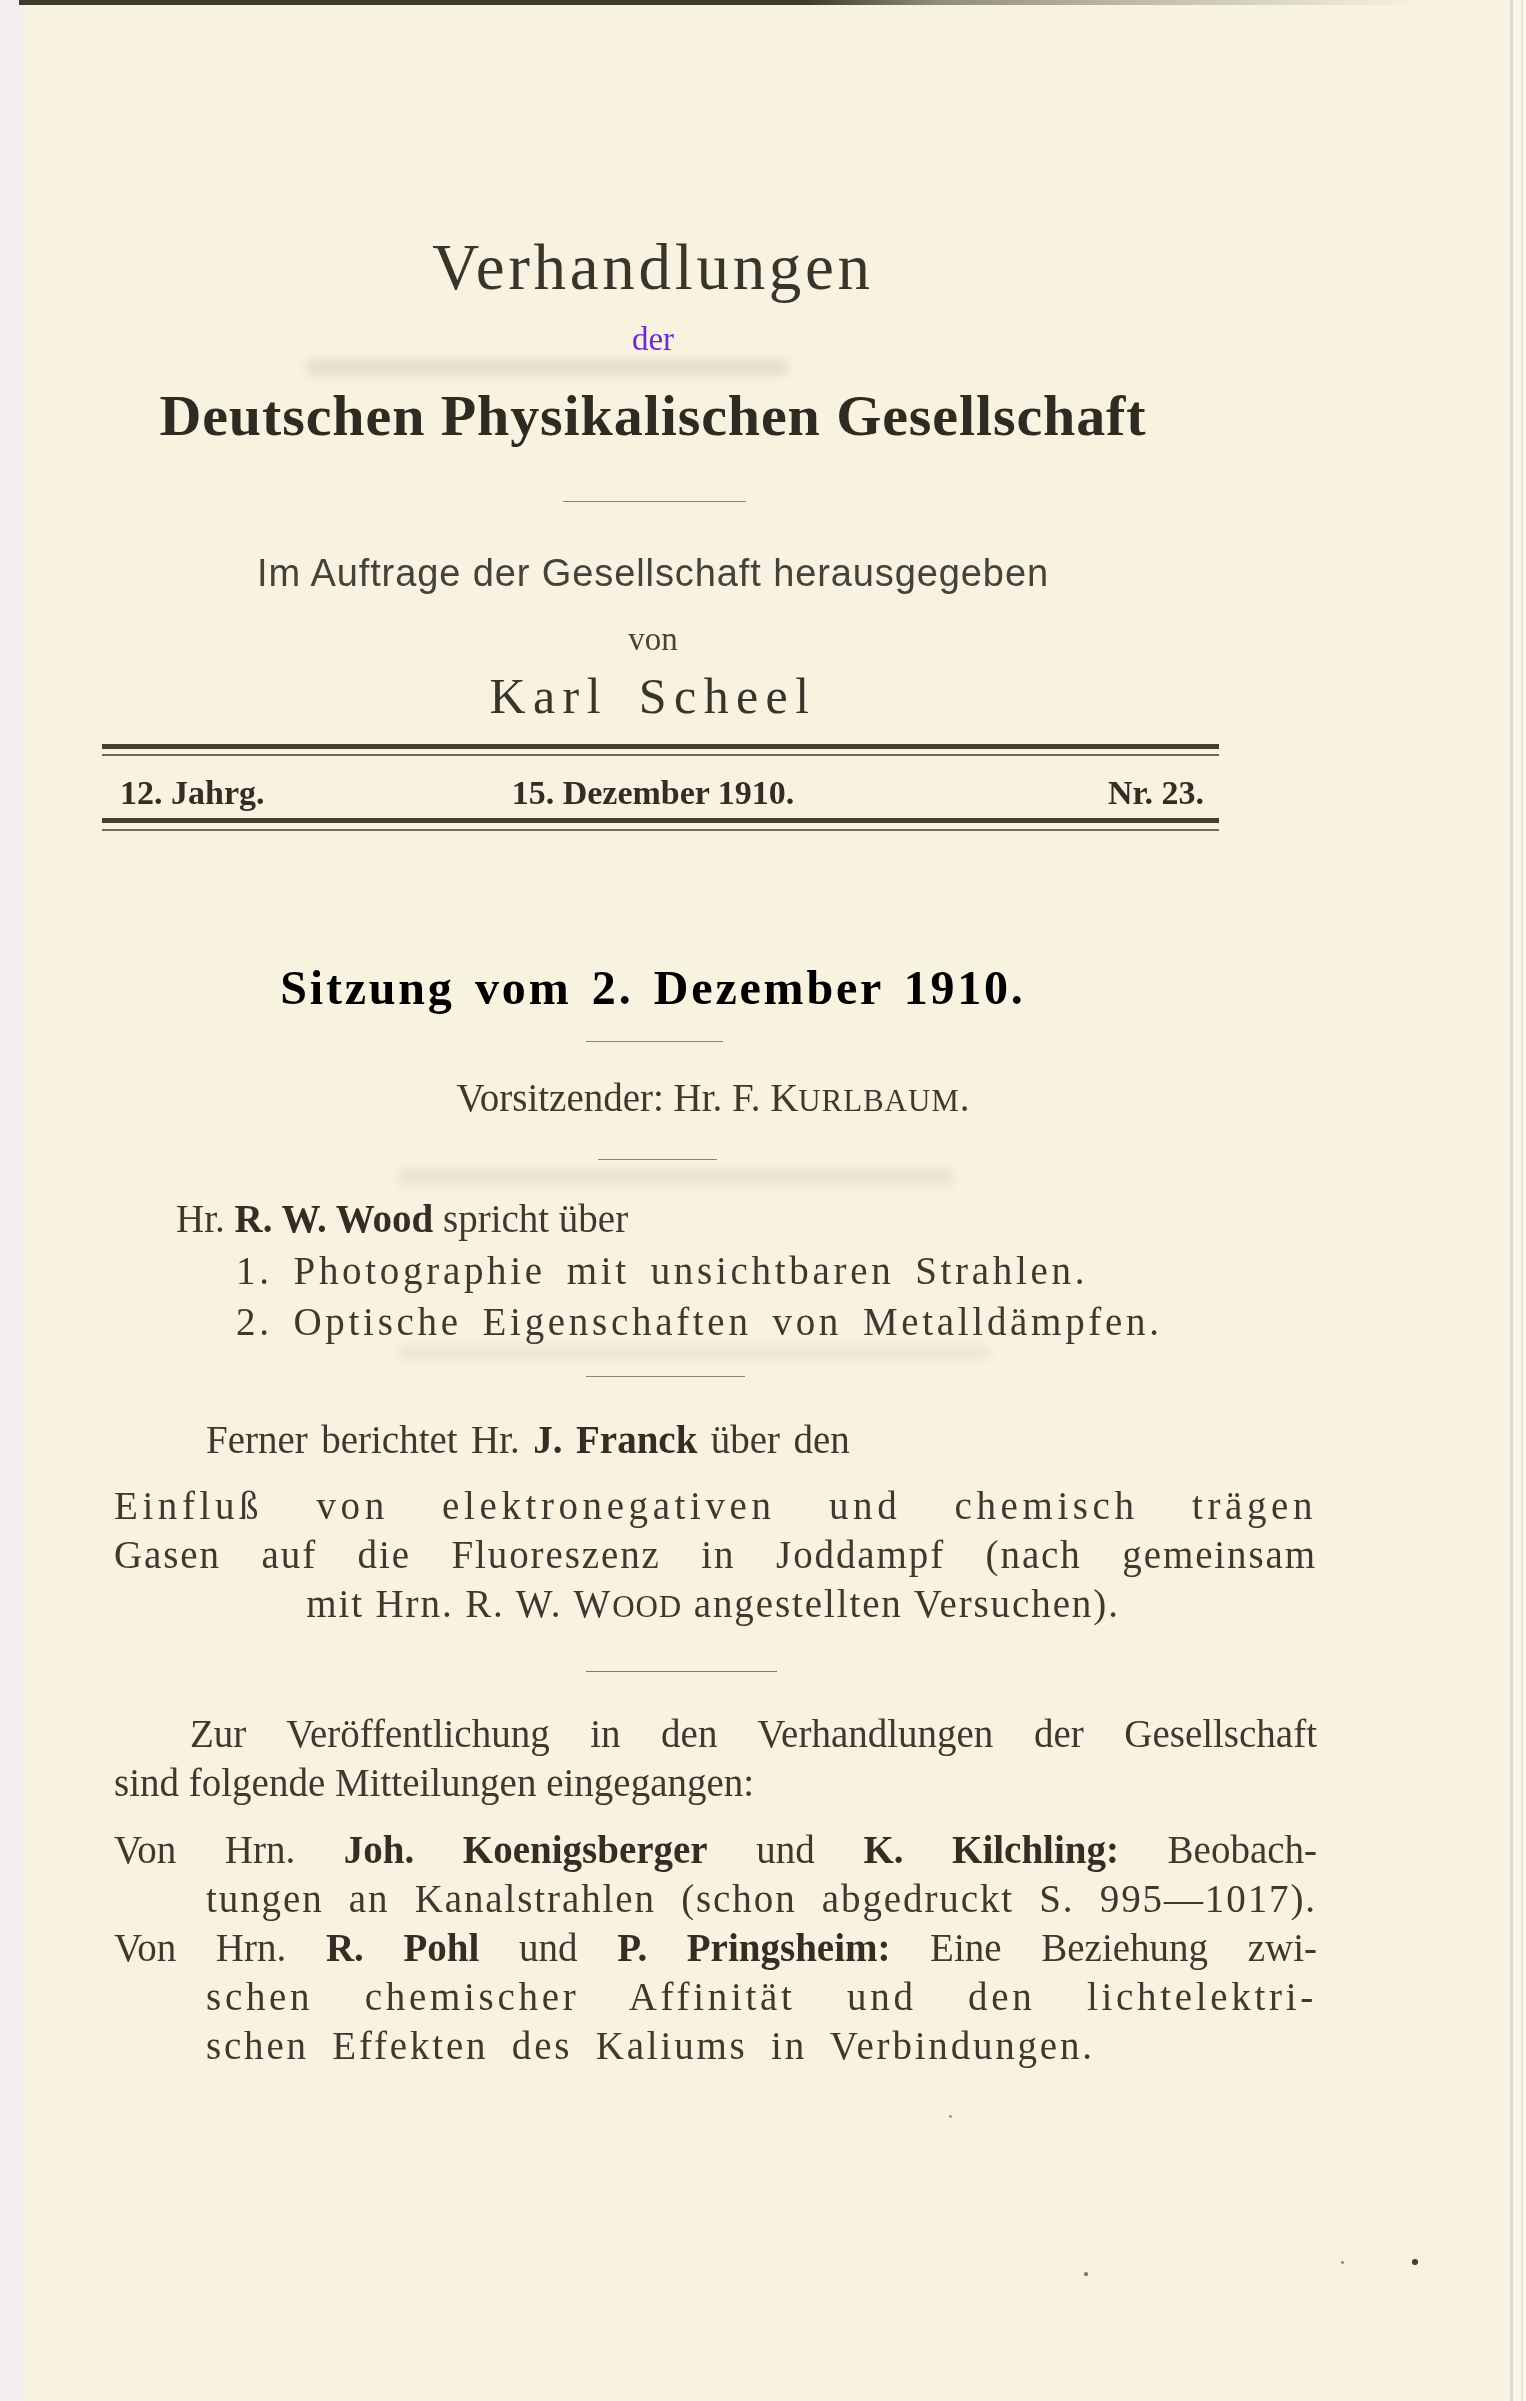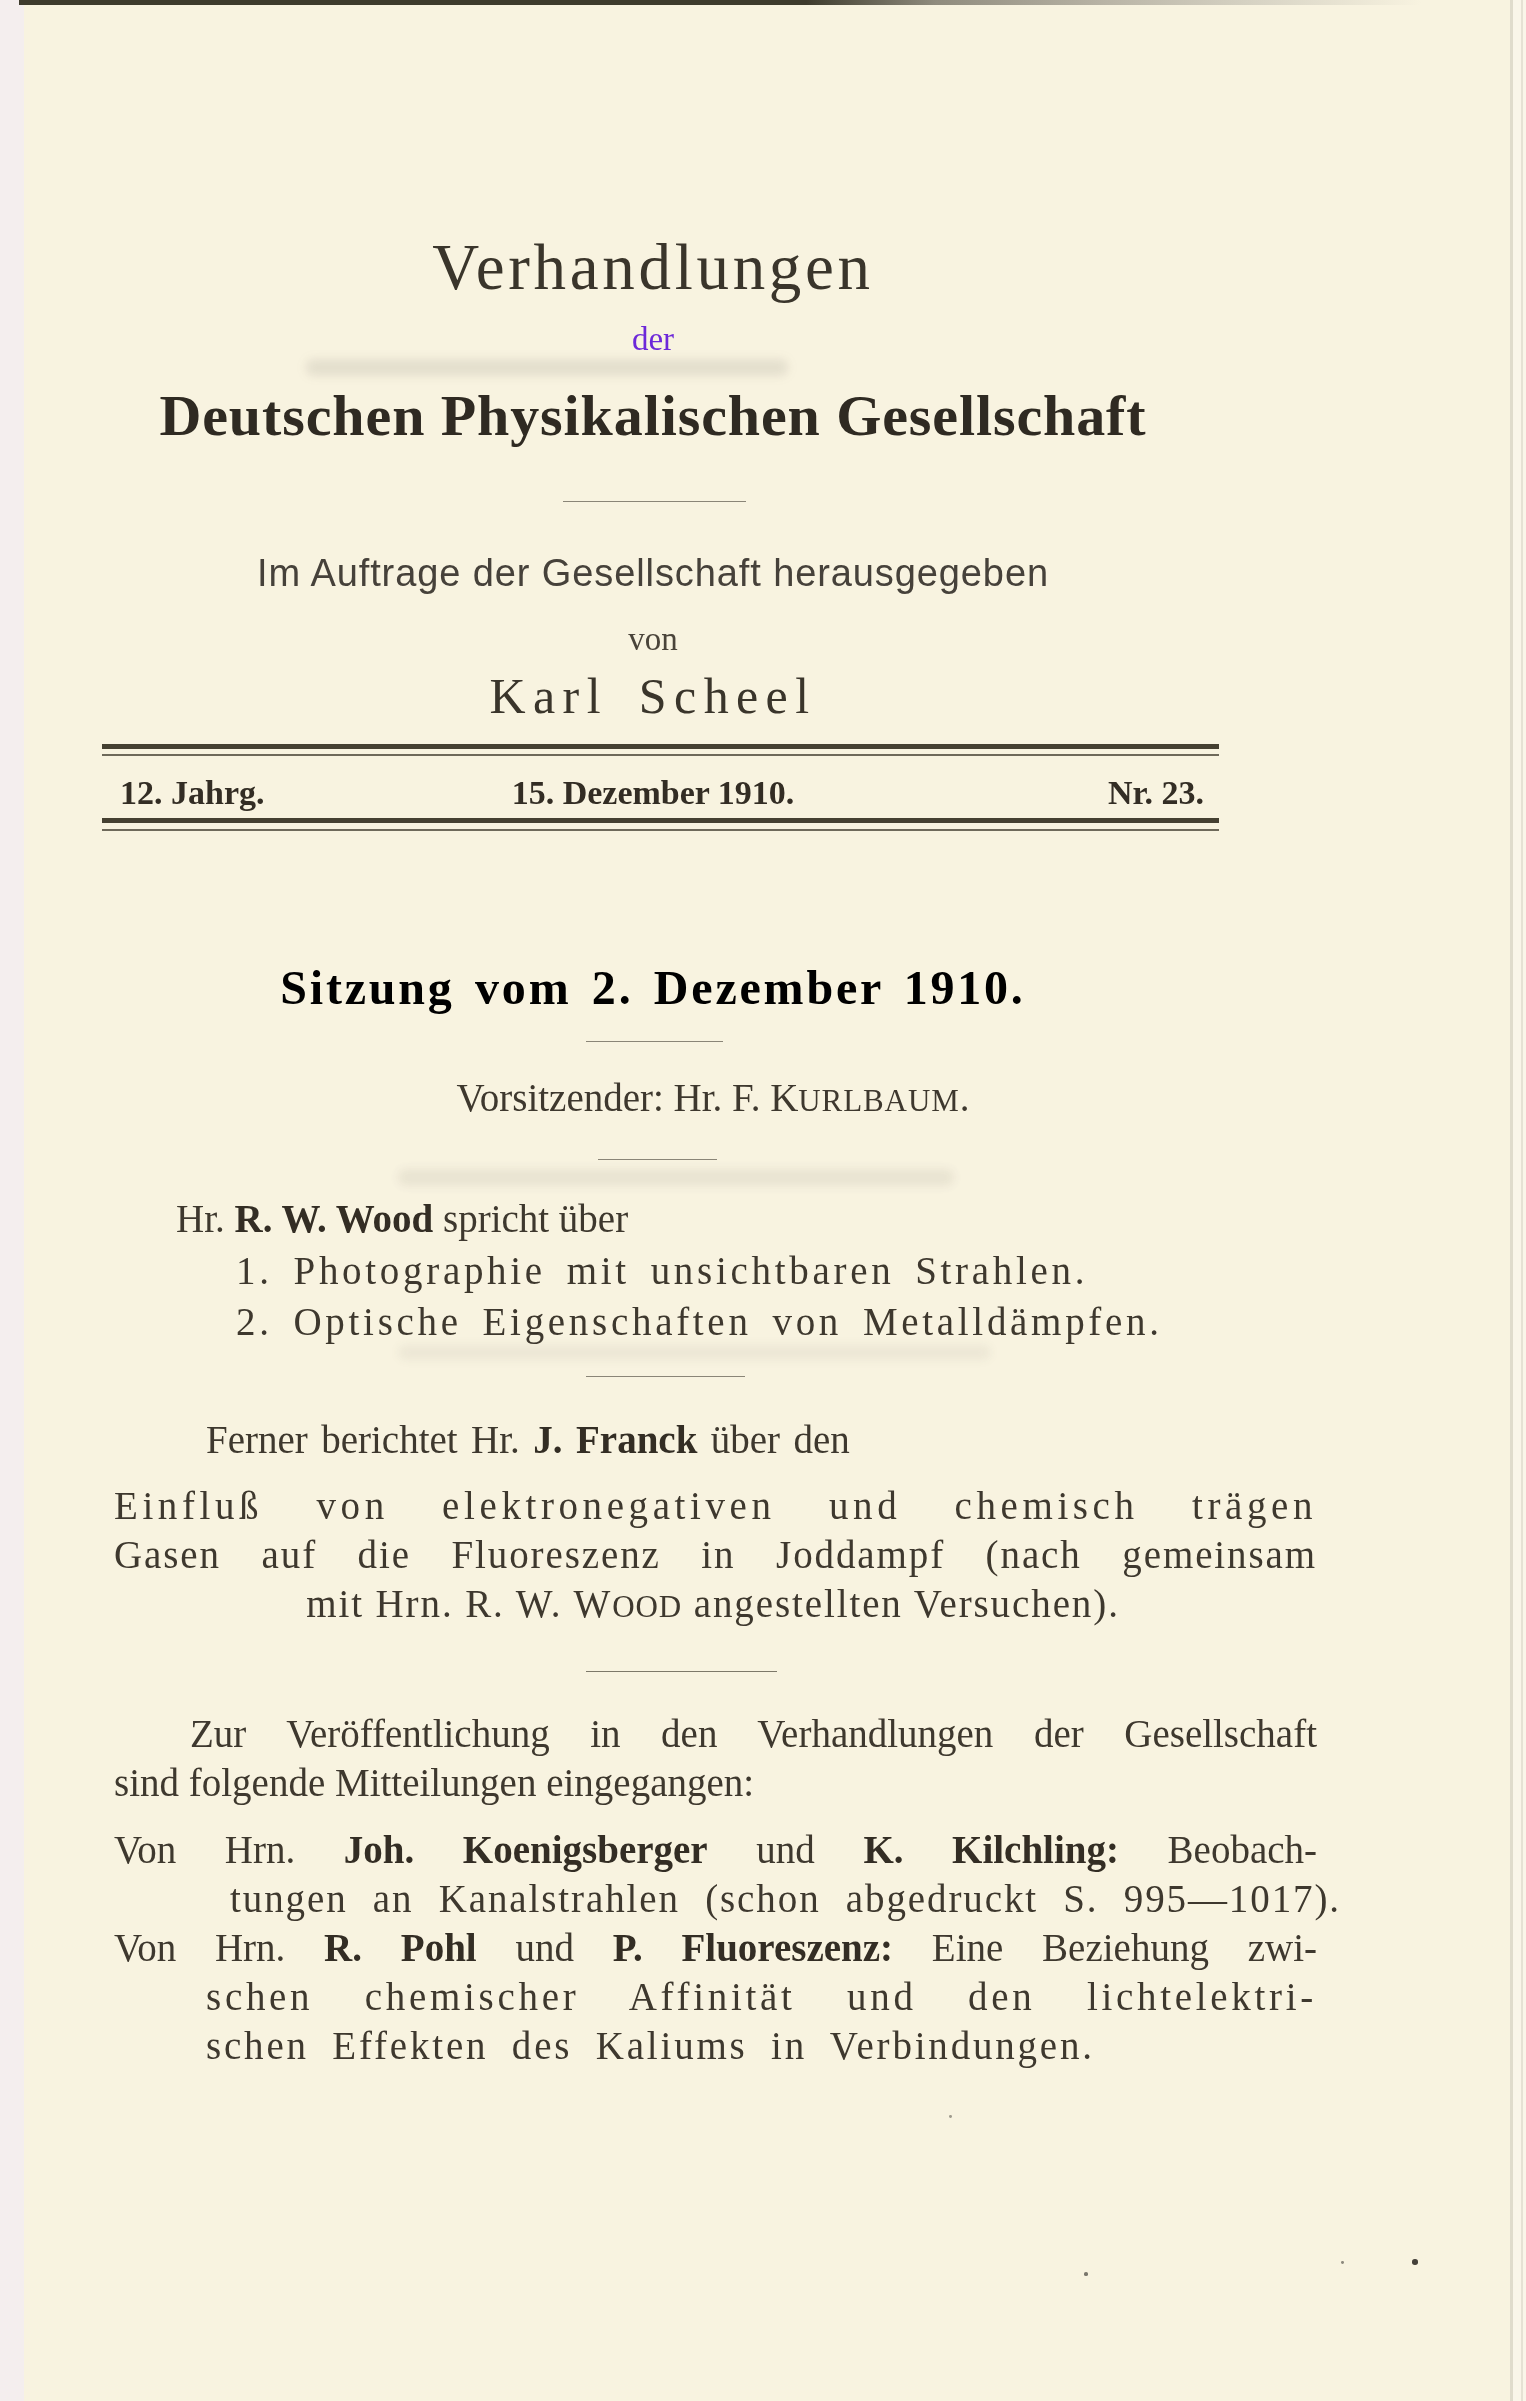--- a/index.html
+++ b/index.html
@@ -51,21 +51,21 @@
 
   .franck-1{top:1417px;left:206px;word-spacing:3.7px;text-align:center;}
   .franck-2{top:1483px;left:114px;width:1203px;letter-spacing:4.6px;}
   .franck-3{top:1532px;left:114px;width:1203px;letter-spacing:1.9px;}
   .franck-4{top:1581px;letter-spacing:1.9px;}
   .rule-4{top:1671px;left:586px;width:191px;border-top-color:#7d7869;}
 
   .zur-1{top:1711px;left:190px;width:1127px;word-spacing:3.7px;}
   .zur-2{top:1760px;left:114px;}
   .koenig-1{top:1827px;left:114px;width:1203px;word-spacing:5.6px;}
-  .koenig-2{top:1876px;left:206px;width:1111px;letter-spacing:1.9px;word-spacing:5.6px;margin-left:24px;}
+  .koenig-2{top:1876px;left:206px;width:1111px;letter-spacing:1.9px;word-spacing:5.6px;}
   .pohl-1{top:1925px;left:114px;width:1203px;word-spacing:5.6px;}
   .pohl-2{top:1974px;left:206px;width:1111px;letter-spacing:3.7px;}
   .pohl-3{top:2023px;left:206px;letter-spacing:2.8px;word-spacing:11px;}
 
   
   .edge-top{position:absolute;top:0;left:18.5px;width:1431px;height:4.6px;
     background:linear-gradient(to right,#3e3b2d 0%,#3e3b2d 55%,#8f8b7d 64%,#b9b4a6 76%,#d6d2c3 86%,rgba(214,210,195,0) 98%);}
   .edge-left{position:absolute;top:0;left:0;width:24px;height:2401px;background:#f4eeee;}
   .edge-right-line{position:absolute;top:0;left:1510px;width:2.8px;height:2401px;background:#dad6c7;opacity:.8;}
   .edge-right-paper{position:absolute;top:0;left:1513px;width:14px;height:2401px;background:#faf6e9;}
@@ -133,17 +133,17 @@
   <div class="abs body-line just franck-3">Gasen auf die Fluoreszenz in Joddampf (nach gemeinsam</div>
   <div class="abs c2 body-line franck-4"><span>mit Hrn. R. W. </span><span>W</span><span class="sc">OOD</span><span> angestellten Versuchen).</span></div>
   <div class="rule rule-4"></div>
 
   <div class="abs body-line just zur-1">Zur Veröffentlichung in den Verhandlungen der Gesellschaft</div>
   <div class="abs body-line zur-2">sind folgende Mitteilungen eingegangen:</div>
 
   <div class="abs body-line just koenig-1"><span>Von Hrn. </span><b>Joh. Koenigsberger</b><span> und </span><b>K. Kilchling:</b><span> Beobach-</span></div>
   <div class="abs body-line just koenig-2">tungen an Kanalstrahlen (schon abgedruckt S. 995—1017).</div>
 
-  <div class="abs body-line just pohl-1"><span>Von Hrn. </span><b>R. Pohl</b><span> und </span><b>P. Fluoreszenz:</b><span> Eine Beziehung zwi-</span></div>
+  <div class="abs body-line just pohl-1"><span>Von Hrn. </span><b>R. Pohl</b><span> und </span><b>P. Pringsheim:</b><span> Eine Beziehung zwi-</span></div>
   <div class="abs body-line just pohl-2">schen chemischer Affinität und den lichtelektri-</div>
   <div class="abs body-line pohl-3">schen Effekten des Kaliums in Verbindungen.</div>
 </main>
 
 
 </body></html>

